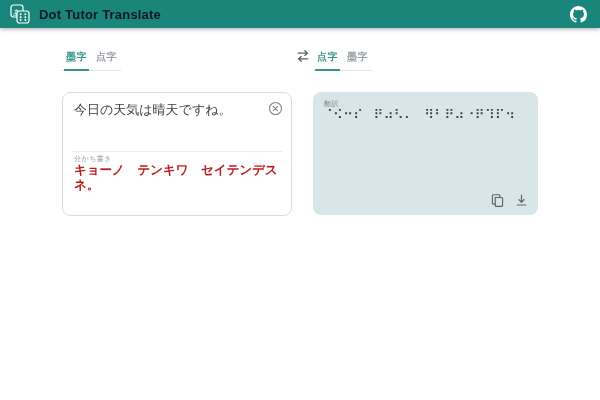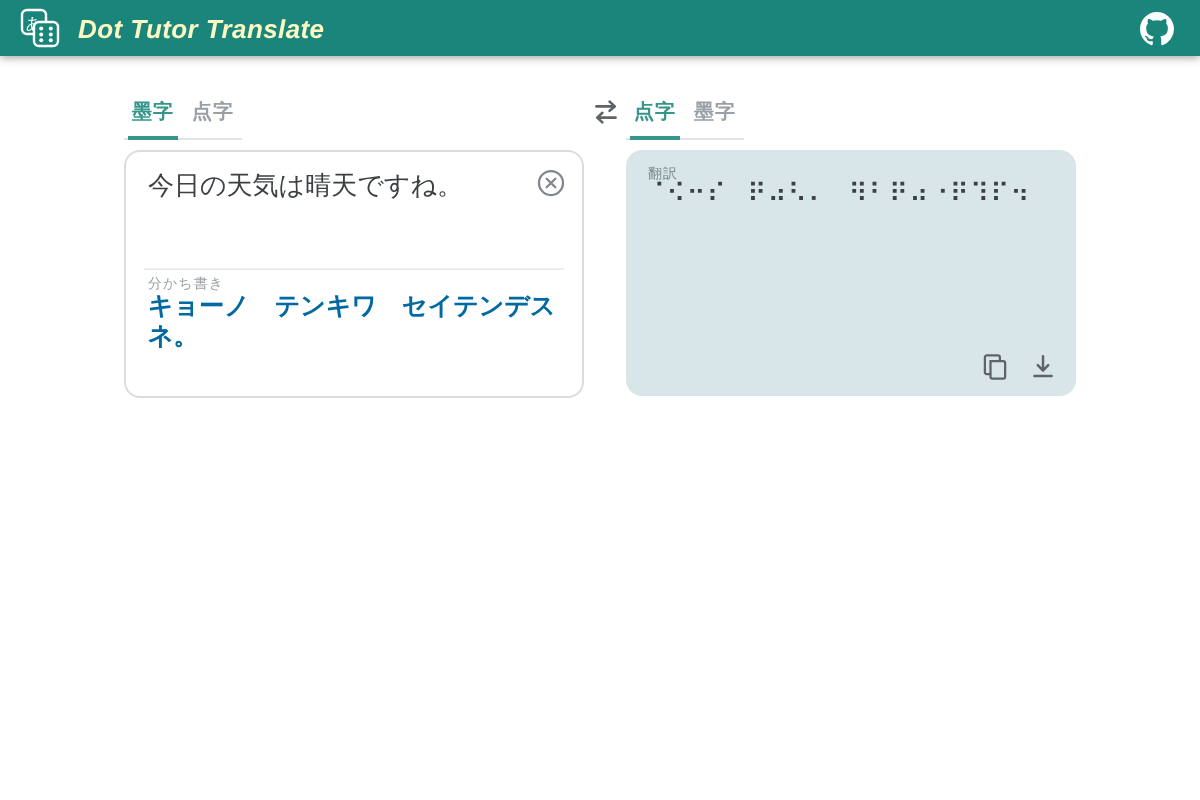--- a/index.html
+++ b/index.html
@@ -4,52 +4,52 @@
 <style>
   * { margin:0; padding:0; box-sizing:border-box; }
   html,body { width:600px; height:400px; overflow:hidden; background:#fff;
     font-family:"Liberation Sans", sans-serif; }
 
   
   .appbar { position:absolute; left:0; top:0; width:600px; height:28px;
     background:#1a867b; display:flex; align-items:center; padding:0 12px 0 10px;
     box-shadow:0 1px 4px rgba(0,0,0,.35); z-index:5; }
   .appbar .logo { width:20px; height:20px; flex:0 0 auto; }
-  .appbar .title { color:#fef9c3; font-size:13px; font-weight:700; margin-left:9px;
-    letter-spacing:.2px;font-style:italic; }
+  .appbar .title { color:#0f172a; font-size:13px; font-weight:700; margin-left:9px;
+    letter-spacing:.2px; }
   .gh-btn { margin-left:auto; width:20px; height:20px; border:none; background:none;
     padding:0; cursor:pointer; display:flex; align-items:center; justify-content:center; }
 
   
   .panel { position:absolute; top:46px; }
   .panel-left  { left:62px;  width:230px; }
   .panel-right { left:313px; width:225px; }
 
   .tabbar { display:inline-flex; gap:5px; border-bottom:1px solid #e3e3e3;
     padding:0 2px; }
   .tab { font-size:10px; font-weight:700; color:#9aa0a6; padding:3px 2px 5px;
     letter-spacing:.5px; cursor:pointer; background:none; border:none;
     border-bottom:2px solid transparent; margin-bottom:-1px;
     font-family:"Liberation Sans", sans-serif; }
   .tab.active { color:#37968b; border-bottom-color:#37968b; }
 
-  .card { position:relative; margin-top:5px; border-radius:8px; }
+  .card { position:relative; margin-top:21px; border-radius:8px; }
   .card-input { height:124px; background:#fff; border:1px solid #dadce0; }
   .card-output { height:123px; background:#d8e6ea; }
 
   .input-text { position:absolute; top:9px; left:11px; right:32px;
     font-size:13px; color:#3c4043; line-height:15px; }
   .clear-btn { position:absolute; top:8px; right:8px; width:16px; height:16px;
     border:none; background:none; padding:0; cursor:pointer; }
   .divider { position:absolute; top:58px; left:9px; right:9px; height:0;
     border-top:1px solid #ececec; }
   .seg-label { position:absolute; top:61px; left:11px; font-size:7px;
     color:#9aa0a6; letter-spacing:.5px; }
   .seg-text { position:absolute; top:70px; left:11px; right:10px;
-    font-size:12.5px; font-weight:700; color:#0369a1; line-height:15px; }
+    font-size:12.5px; font-weight:700; color:#b91c1c; line-height:15px; }
 
   .result-label { position:absolute; top:7px; left:11px; font-size:7px;
     color:#76888d; letter-spacing:.5px; }
   .braille-text { position:absolute; top:15px; left:10px; right:8px;
     font-family:"DejaVu Sans", sans-serif; font-size:13px; color:#3c4043;
     letter-spacing:.6px; line-height:16px; }
 
   .out-actions { position:absolute; right:9px; bottom:7px; display:flex; gap:8px; }
   .icon-btn { width:16px; height:16px; border:none; background:none; padding:0;
     cursor:pointer; display:flex; align-items:center; justify-content:center; }

